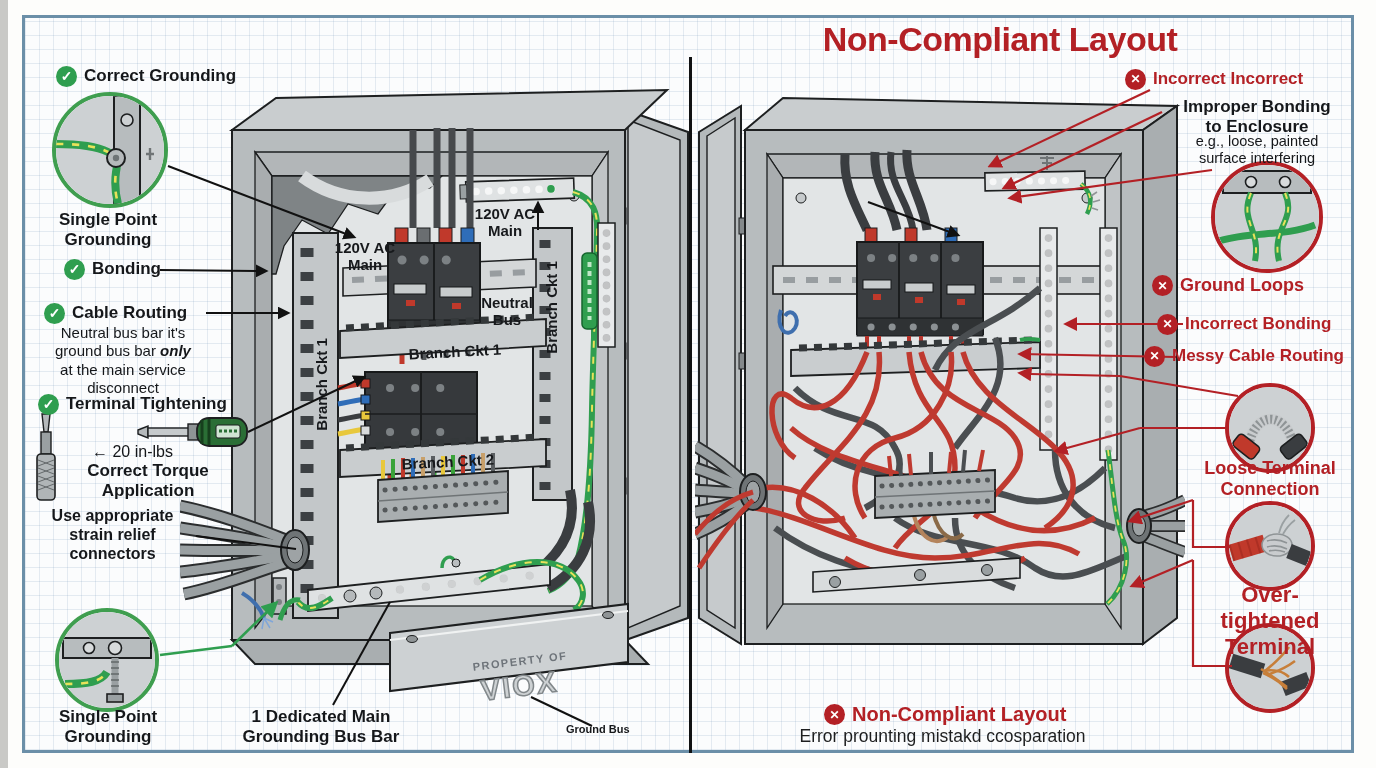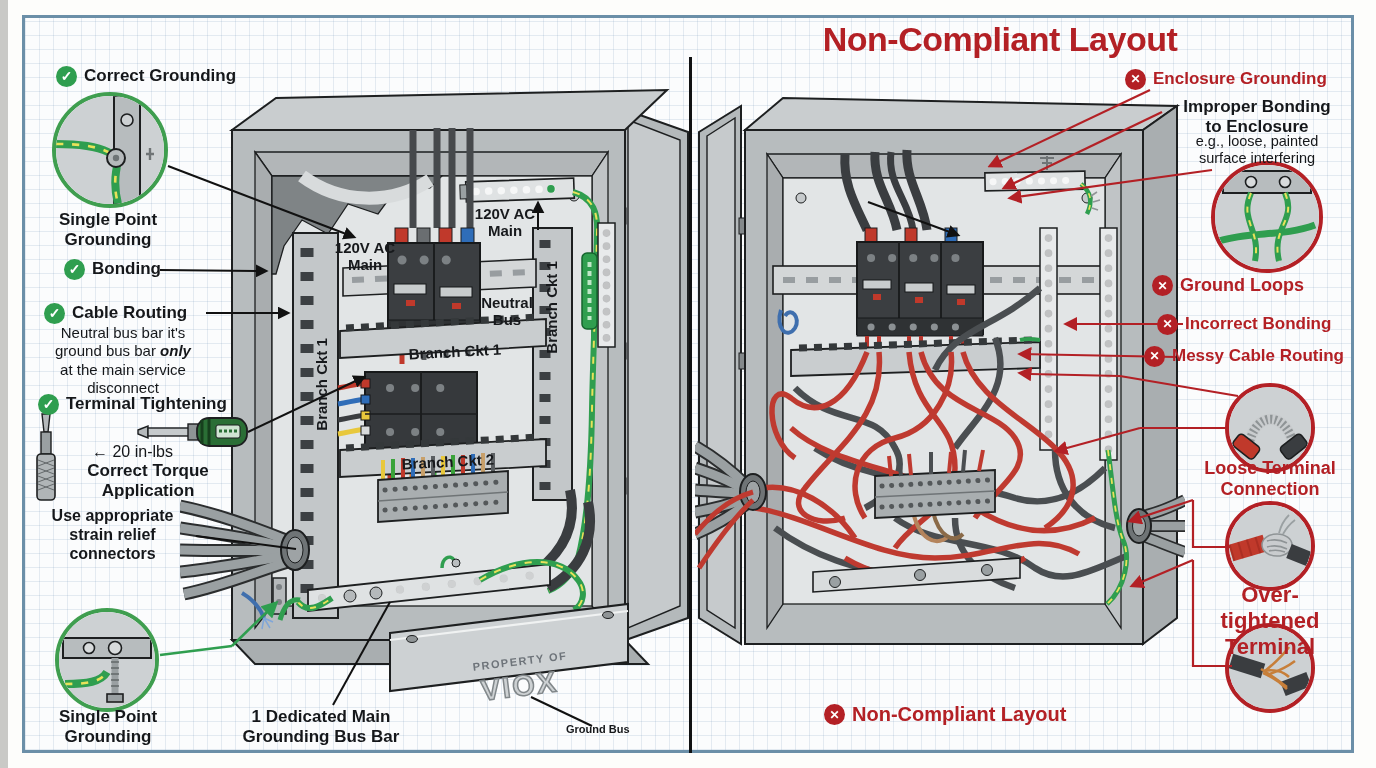--- a/index.html
+++ b/index.html
@@ -611,21 +611,21 @@
   </div>
   <div class="panel-lbl" style="left:395px;top:344px;width:120px;transform:rotate(-3deg)">Branch Ckt 1</div>
   <div class="panel-lbl" style="left:388px;top:454px;width:120px;transform:rotate(-3deg)">Branch Ckt 2</div>
   <div class="panel-lbl vtext" style="left:262px;top:376px;width:120px">Branch Ckt 1</div>
   <div class="panel-lbl vtext" style="left:492px;top:299px;width:120px">Branch Ckt 1</div>
   <div class="panel-lbl" style="left:455px;top:655px;width:130px;transform:rotate(-7deg);font-size:11px;letter-spacing:1.5px;color:#6e747a">PROPERTY OF</div>
   <div class="panel-lbl" style="left:447px;top:670px;width:145px;transform:rotate(-7deg);font-size:29px;font-weight:800;letter-spacing:2px;color:#cdd1d3;-webkit-text-stroke:1.5px #81878a">VIOX</div>
 
   <div class="lbl head red" style="left:1125px;top:69px">
     <span class="xmk">✕</span>
-    <span>Enclosure Grounding</span>
+    <span>Incorrect Incorrect</span>
   </div>
   <div class="lbl c" style="left:1172px;top:133px;width:170px;font-size:14.5px">
     <div>e.g., loose, painted</div>
     <div>surface interfering</div>
   </div>
   <div class="lbl c" style="left:1172px;top:97px;width:170px;font-weight:bold;font-size:17px">
     <div>Improper Bonding</div>
     <div>to Enclosure</div>
   </div>
   <div class="lbl head red" style="left:1152px;top:275px;font-size:18px">
@@ -646,13 +646,14 @@
   </div>
   <div class="lbl c red" style="left:1200px;top:582px;width:140px;font-weight:bold;font-size:22px">
     <div>Over-tightened</div>
     <div>Terminal</div>
   </div>
 
   <div class="cap-row red" style="left:824px;top:703px">
     <span class="xmk">✕</span>
     <span>Non-Compliant Layout</span>
   </div>
+  <div class="lbl c" style="left:795px;top:726px;width:295px;font-size:17.5px;color:#1d1e1f">Error prounting mistakd ccosparation</div>
 </div>
 
 </body></html>

